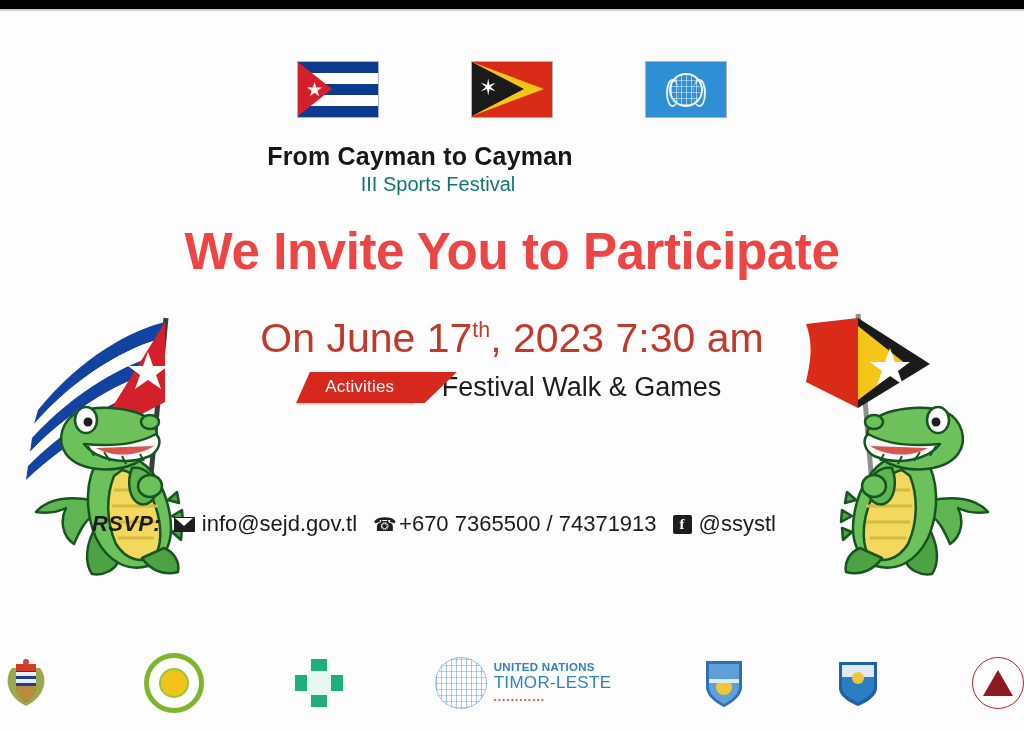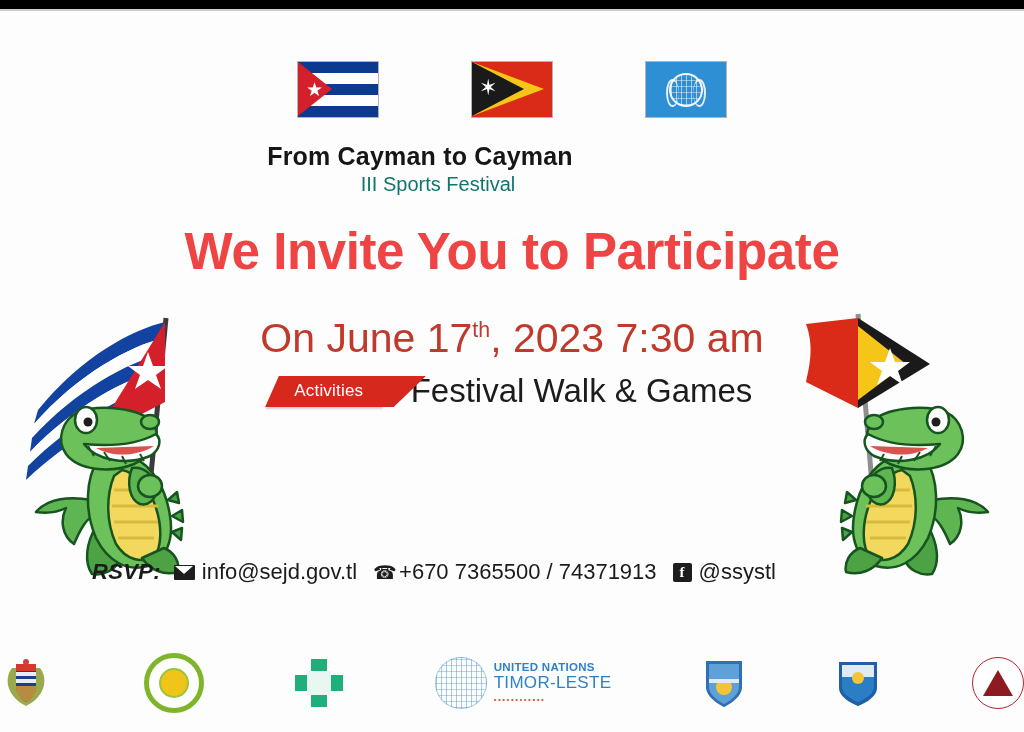--- a/index.html
+++ b/index.html
@@ -117,28 +117,28 @@
     transform:skewX(-24deg);
     box-shadow:1px 2px 2px rgba(0,0,0,.18);
   }
   .act-tag span{display:inline-block;transform:skewX(24deg);letter-spacing:.2px;}
   .act-tag:after{
     content:"";position:absolute;right:-30px;top:0;height:100%;width:44px;
     background:#d6281c;
     clip-path:polygon(0 0,100% 0,58% 100%,0 100%);
   }
   .act-text{
-    font-size:33px;color:#1c1c1c;font-weight:400;white-space:nowrap;
+    font-size:27px;color:#1c1c1c;font-weight:400;white-space:nowrap;
   }
 
   
   .rsvp{
     position:absolute;top:511px;left:0;width:868px;
     display:flex;align-items:center;justify-content:center;
-    font-size:22px;color:#1b1b1b;white-space:nowrap;margin-top:48px;
+    font-size:22px;color:#1b1b1b;white-space:nowrap;
   }
   .rsvp-label{font-style:italic;font-weight:bold;margin-right:13px;letter-spacing:.3px;}
   .rsvp .ico{display:inline-block;vertical-align:middle;margin-right:3px;}
   .mail-ico{
     width:21px;height:15px;background:#1d1d1d;position:relative;border-radius:1px;
   }
   .mail-ico:after{
     content:"";position:absolute;left:1.5px;top:1px;
     border-left:9px solid transparent;border-right:9px solid transparent;
     border-top:8px solid #fdfdfd;

